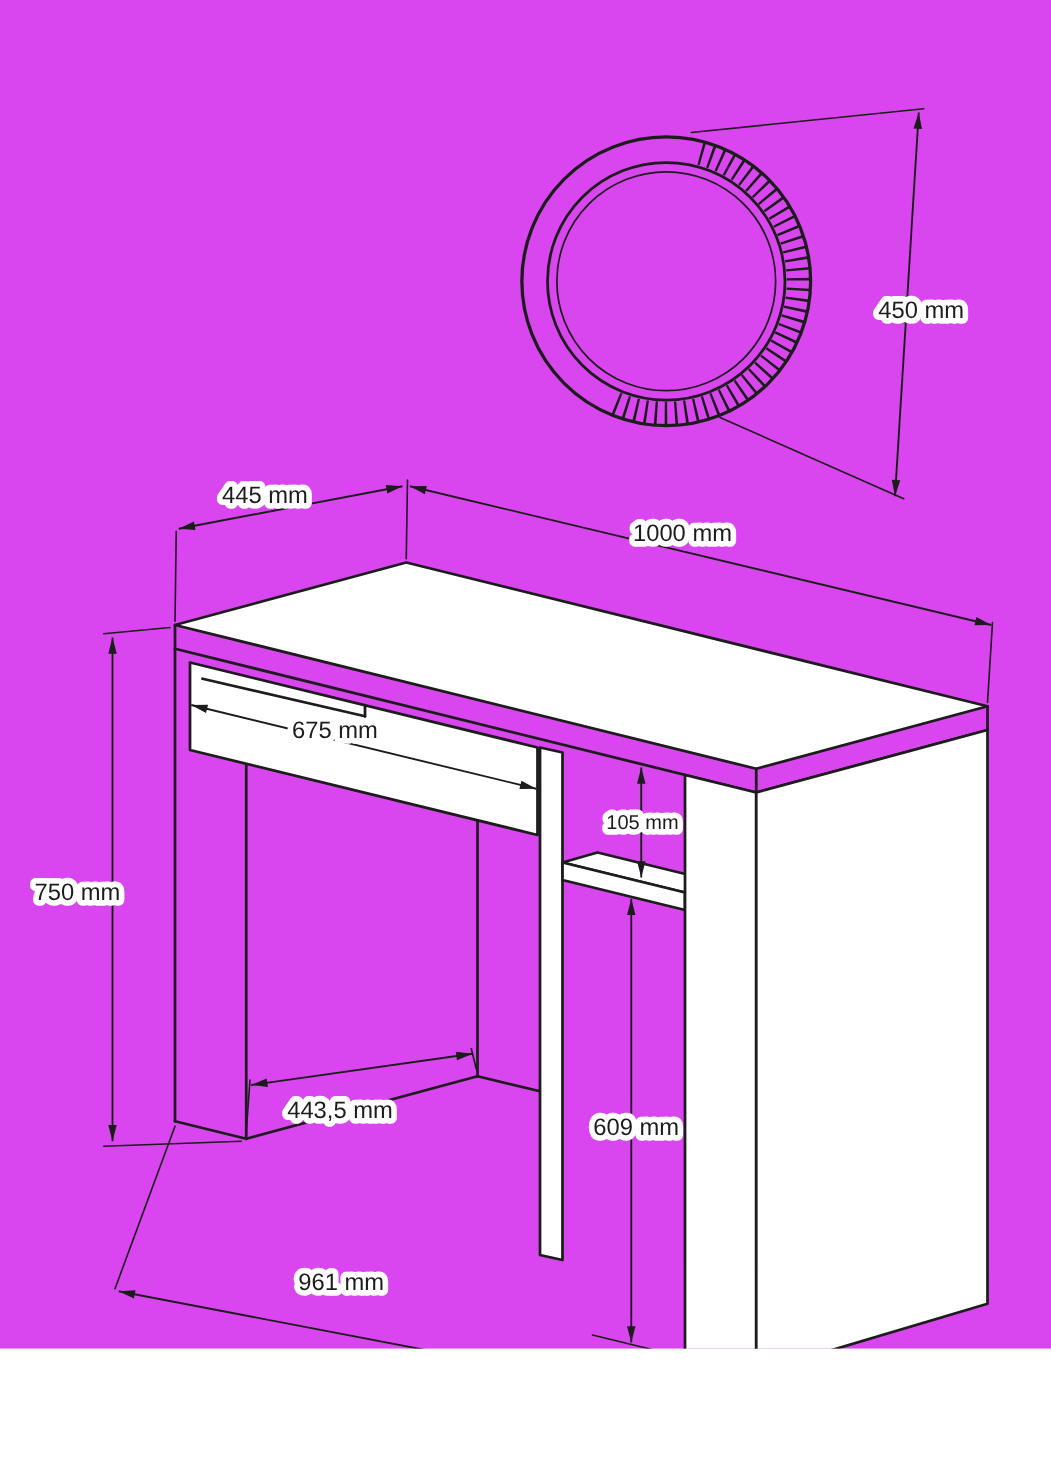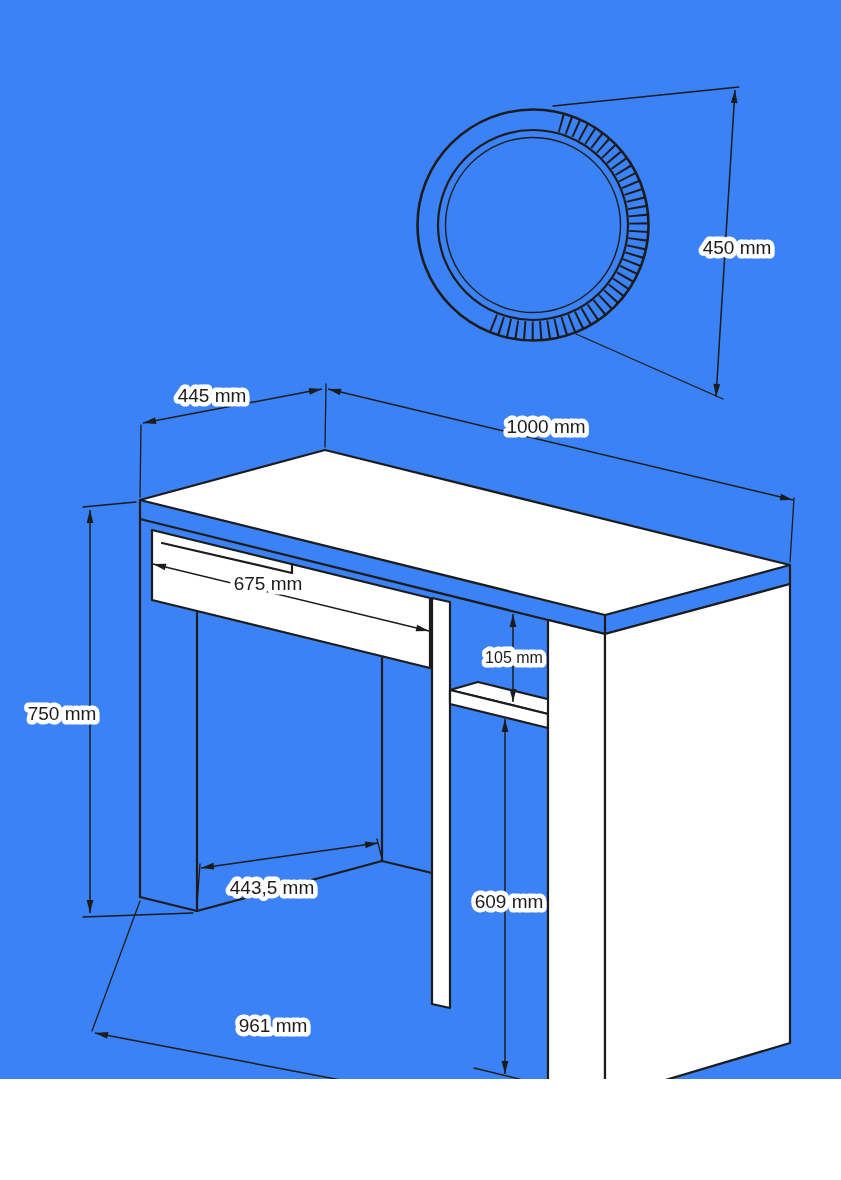--- a/index.html
+++ b/index.html
@@ -1,16 +1,16 @@
 <!DOCTYPE html>
 <html><head>
 <meta charset="utf-8">
 <style>
   html,body{margin:0;padding:0;background:#ffffff;}
-  .page{position:relative;width:841px;height:1079px;background:#3b82f6;overflow:hidden;}
+  .page{position:relative;width:841px;height:1079px;background:#d946ef;overflow:hidden;}
   svg{display:block;}
   .edge{stroke:#1c1c1c;stroke-width:2.2;fill:none;stroke-linecap:round;stroke-linejoin:round;}
   .face{stroke:#1c1c1c;stroke-width:2.2;fill:#ffffff;stroke-linejoin:round;}
   .ext{stroke:#1c1c1c;stroke-width:1.3;fill:none;stroke-linecap:round;}
   .dim{stroke:#1c1c1c;stroke-width:1.5;fill:none;marker-start:url(#arr);marker-end:url(#arr);}
   .hatch{stroke:#1c1c1c;stroke-width:19;fill:none;stroke-dasharray:2 6;}
   .ring{stroke:#1c1c1c;fill:none;}
   text{font-family:"Liberation Sans","DejaVu Sans",sans-serif;font-size:19px;fill:#1c1c1c;
        paint-order:stroke;stroke:#ffffff;stroke-width:9px;stroke-linejoin:round;
        text-anchor:middle;}

